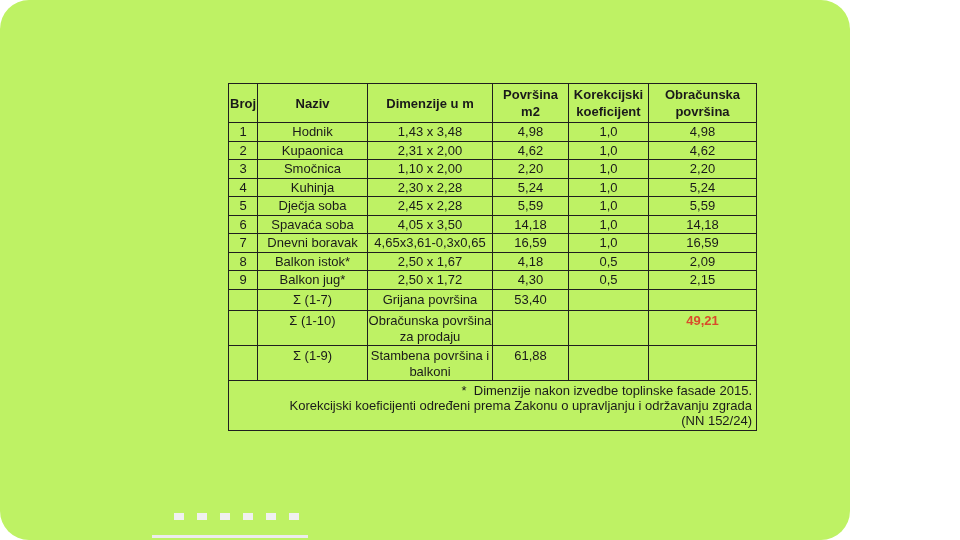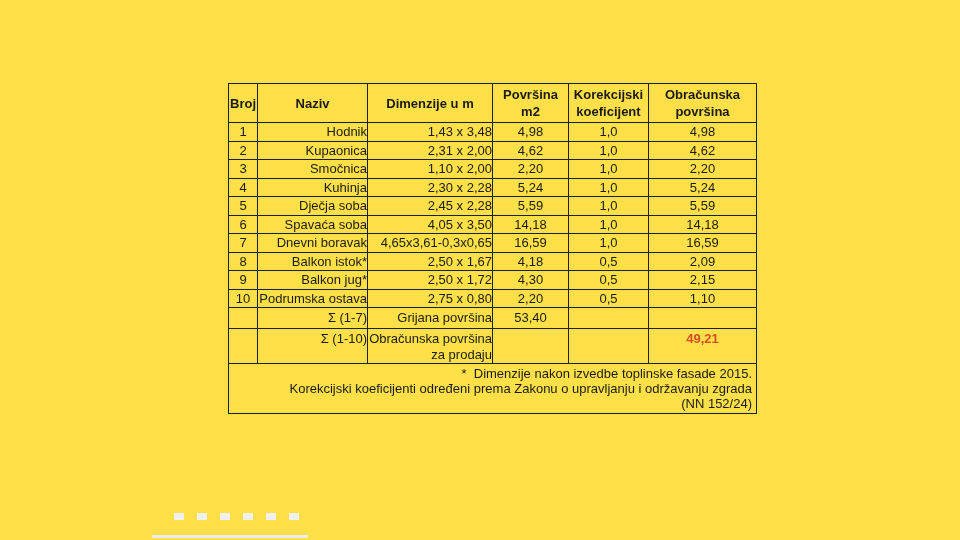--- a/index.html
+++ b/index.html
@@ -3,40 +3,40 @@
 <meta charset="utf-8">
 <style>
   :root{
     --border:#1f1f1f;
     --text:#1a1a1a;
     --highlight:#d94b2b;
   }
   *{box-sizing:border-box;}
   html,body{margin:0;padding:0;}
   body{background:#ffffff;font-family:"Liberation Sans", sans-serif;color:var(--text);}
-  .canvas{position:relative;width:960px;height:540px;background:#fde047;overflow:hidden;}
+  .canvas{position:relative;width:850px;height:540px;background:#bef264;overflow:hidden;border-radius:29px;}
 
   table.doc-table{
     position:absolute;left:228px;top:83px;
     border-collapse:collapse;table-layout:fixed;width:528px;
     font-size:13px;color:var(--text);
   }
   table.doc-table th, table.doc-table td{
     border:1.4px solid var(--border);
     padding:0;
     overflow:hidden;
   }
   tr.header-row{height:39px;}
   tr.header-row th{
     font-weight:700;text-align:center;vertical-align:middle;
     white-space:pre-line;line-height:17px;padding:1px 0;
   }
   tr.data-row{height:18.5px;}
   tr.data-row td{vertical-align:middle;line-height:15px;}
-  td.al-left{text-align:right;padding-left:3px;}
+  td.al-left{text-align:center;padding-left:3px;}
   td.al-center{text-align:center;}
   tr.summary-row td{vertical-align:top;padding-top:2px;line-height:16px;}
   tr.summary-0{height:21px;margin-left:48px;}
   tr.summary-1{height:32px;}
   tr.summary-2{height:29px;}
   td.highlight{color:var(--highlight);font-weight:700;}
   tr.footnote-row{height:48px;}
   tr.footnote-row td{vertical-align:top;padding:2px 4px 2px 2px;text-align:right;}
   .footnote-line{white-space:pre-wrap;line-height:15px;font-size:13px;}
 
@@ -138,43 +138,43 @@
           <td class="al-center">2,09</td>
         </tr>
         <tr class="data-row">
           <td class="al-center">9</td>
           <td class="al-left">Balkon jug*</td>
           <td class="al-left">2,50 x 1,72</td>
           <td class="al-center">4,30</td>
           <td class="al-center">0,5</td>
           <td class="al-center">2,15</td>
         </tr>
-        <tr class="data-row">
-          <td class="al-center">10</td>
-          <td class="al-left">Podrumska ostava</td>
-          <td class="al-left">2,75 x 0,80</td>
-          <td class="al-center">2,20</td>
-          <td class="al-center">0,5</td>
-          <td class="al-center">1,10</td>
-        </tr>
         <tr class="summary-row summary-0">
           <td class="al-center"></td>
           <td class="al-left">Σ (1-7)</td>
           <td class="al-left">Grijana površina</td>
           <td class="al-center">53,40</td>
           <td class="al-center"></td>
           <td class="al-center"></td>
         </tr>
         <tr class="summary-row summary-1">
           <td class="al-center"></td>
           <td class="al-left">Σ (1-10)</td>
           <td class="al-left">Obračunska površina za prodaju</td>
           <td class="al-center"></td>
           <td class="al-center"></td>
           <td class="al-center highlight">49,21</td>
+        </tr>
+        <tr class="summary-row summary-2">
+          <td class="al-center"></td>
+          <td class="al-left">Σ (1-9)</td>
+          <td class="al-left">Stambena površina i balkoni</td>
+          <td class="al-center">61,88</td>
+          <td class="al-center"></td>
+          <td class="al-center"></td>
         </tr>
       </tbody>
     <tfoot>
       <tr class="footnote-row">
         <td colspan="6" id="footnote-cell">
             <div class="footnote-line">*  Dimenzije nakon izvedbe toplinske fasade 2015.</div>
             <div class="footnote-line"> Korekcijski koeficijenti određeni prema Zakonu o upravljanju i održavanju zgrada</div>
             <div class="footnote-line">(NN 152/24)</div>
           </td>
       </tr>

